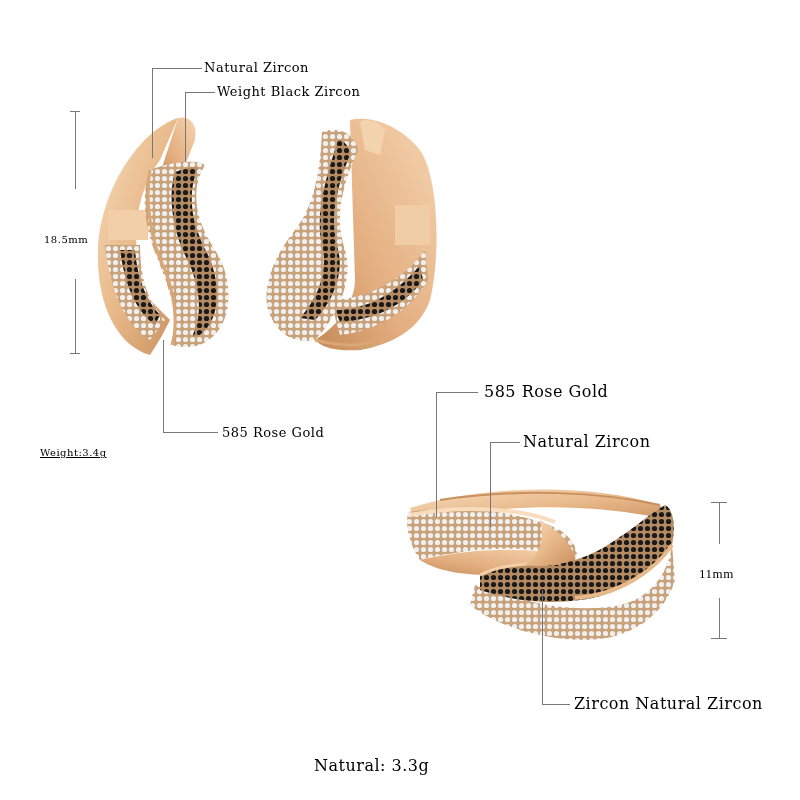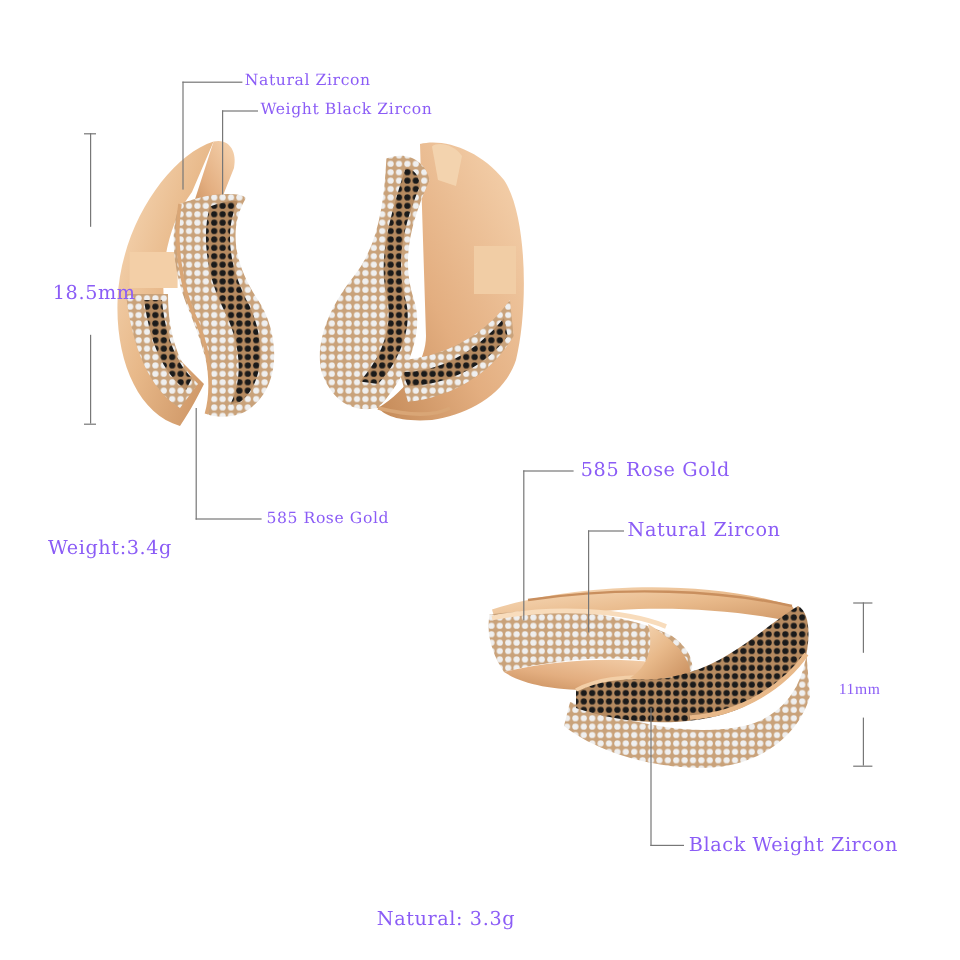--- a/index.html
+++ b/index.html
@@ -1,21 +1,21 @@
 <!DOCTYPE html>
 <html><head>
 <meta charset="utf-8">
 <style>
   html, body { margin:0; padding:0; background:#ffffff; }
   body { width:800px; height:800px; position:relative; overflow:hidden;
          font-family:"DejaVu Serif", "Liberation Serif", serif; color:#333; }
-  .lbl { position:absolute; white-space:nowrap; color:#8b5cf6; letter-spacing:0.5px; }
+  .lbl { position:absolute; white-space:nowrap; color:#000000; letter-spacing:0.5px; }
   .line { position:absolute; background:#777; }
   .s13 { font-size:13px; }
-  .s12 { font-size:16px; }
+  .s12 { font-size:10px; }
   .s16 { font-size:16px; }
   svg { position:absolute; overflow:visible; }
 </style>
 </head>
 <body>
 
 <div>
 
   <svg width="800" height="800" style="left:0;top:0;">
     <defs>
@@ -87,35 +87,35 @@
   <span class="lbl s13" style="left:204px;top:60px;">Natural Zircon</span>
   <span class="lbl s13" style="left:217px;top:84px;">Weight Black Zircon</span>
   <span class="lbl s13" style="left:222px;top:425px;">585 Rose Gold</span>
 
   <div class="line" style="left:70px;top:111px;width:10px;height:1px;"></div>
   <div class="line" style="left:75px;top:111px;width:1px;height:78px;"></div>
   <span class="lbl s12" style="left:44px;top:234px;">18.5mm</span>
   <div class="line" style="left:75px;top:279px;width:1px;height:74px;"></div>
   <div class="line" style="left:70px;top:353px;width:10px;height:1px;"></div>
 
-  <span class="lbl s12" style="left:40px;top:447px;">Weight:3.4g</span>
+  <span class="lbl s12" style="left:40px;top:447px;text-decoration:underline;">Weight:3.4g</span>
 </div>
 
 <div>
   <div class="line" style="left:436px;top:392px;width:42px;height:1px;"></div>
   <div class="line" style="left:436px;top:392px;width:1px;height:125px;"></div>
   <span class="lbl s16" style="left:484px;top:382px;">585 Rose Gold</span>
 
   <div class="line" style="left:490px;top:442px;width:30px;height:1px;"></div>
   <div class="line" style="left:490px;top:442px;width:1px;height:85px;"></div>
   <span class="lbl s16" style="left:523px;top:432px;">Natural Zircon</span>
 
   <div class="line" style="left:542px;top:590px;width:1px;height:115px;"></div>
   <div class="line" style="left:542px;top:704px;width:28px;height:1px;"></div>
-  <span class="lbl s16" style="left:574px;top:694px;">Black Weight Zircon</span>
+  <span class="lbl s16" style="left:574px;top:694px;">Zircon Natural Zircon</span>
 
   <div class="line" style="left:711px;top:502px;width:16px;height:1px;"></div>
   <div class="line" style="left:719px;top:502px;width:1px;height:42px;"></div>
   <span class="lbl s13" style="left:699px;top:566px;font-family:Liberation Serif, serif;">11mm</span>
   <div class="line" style="left:719px;top:598px;width:1px;height:40px;"></div>
   <div class="line" style="left:711px;top:638px;width:16px;height:1px;"></div>
 
   <span class="lbl s16" style="left:314px;top:756px;">Natural: 3.3g</span>
 </div>
 

